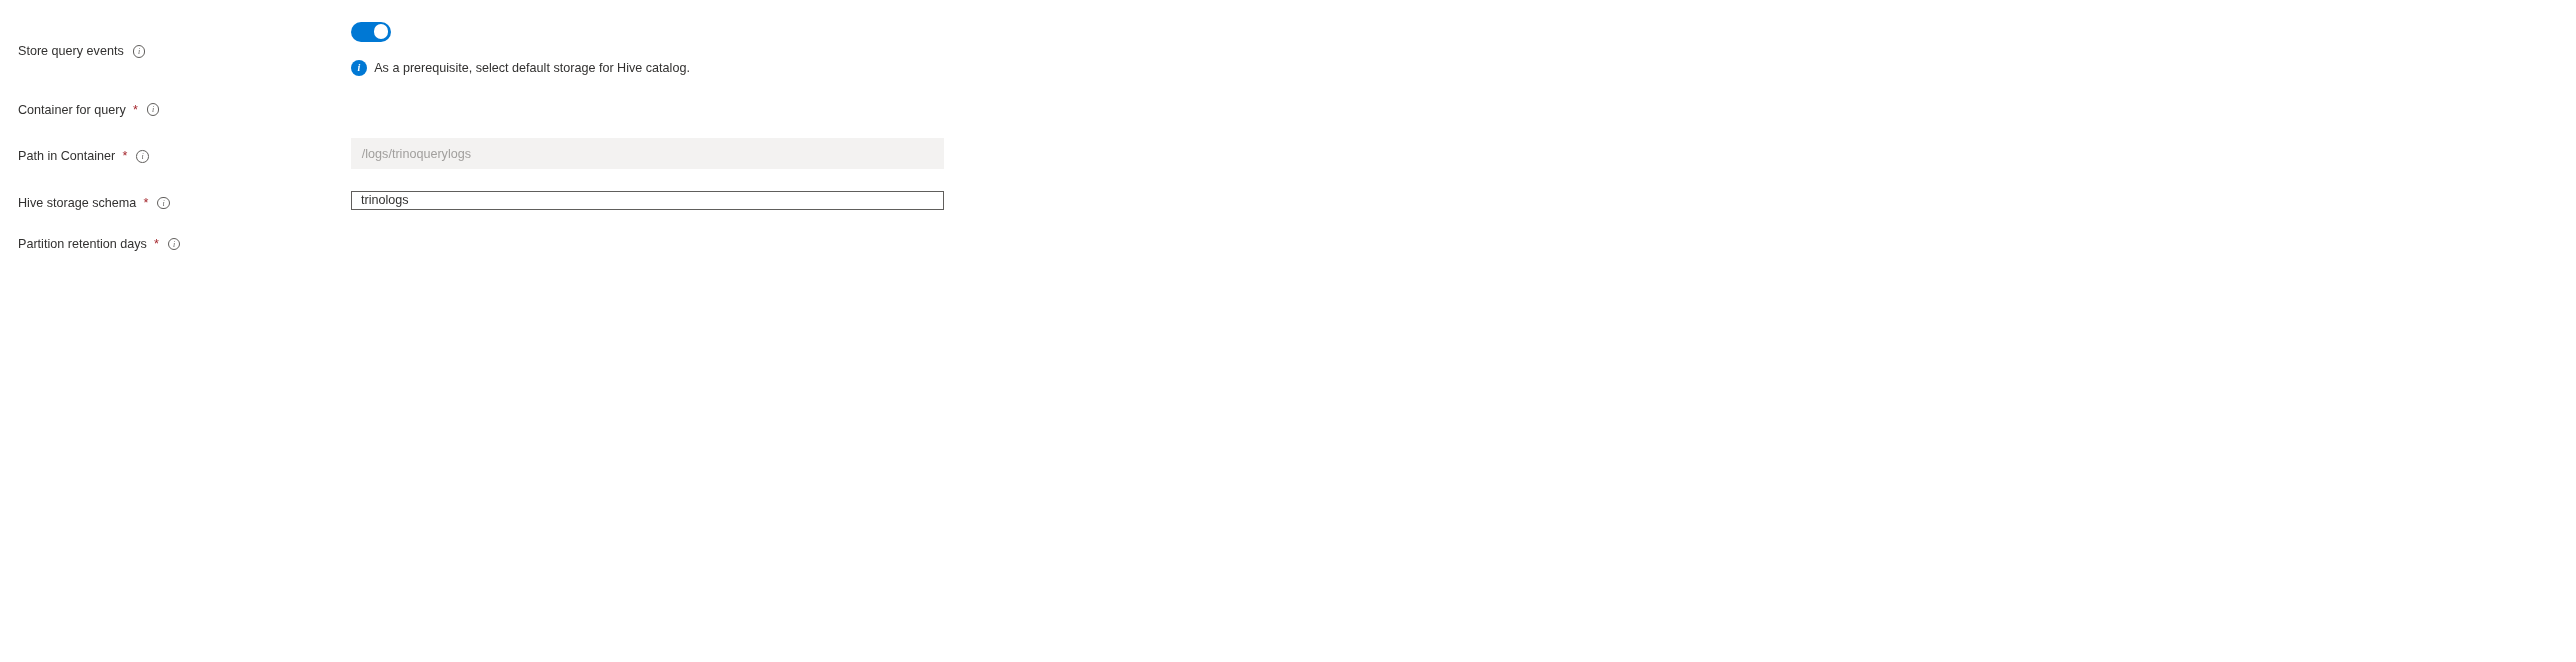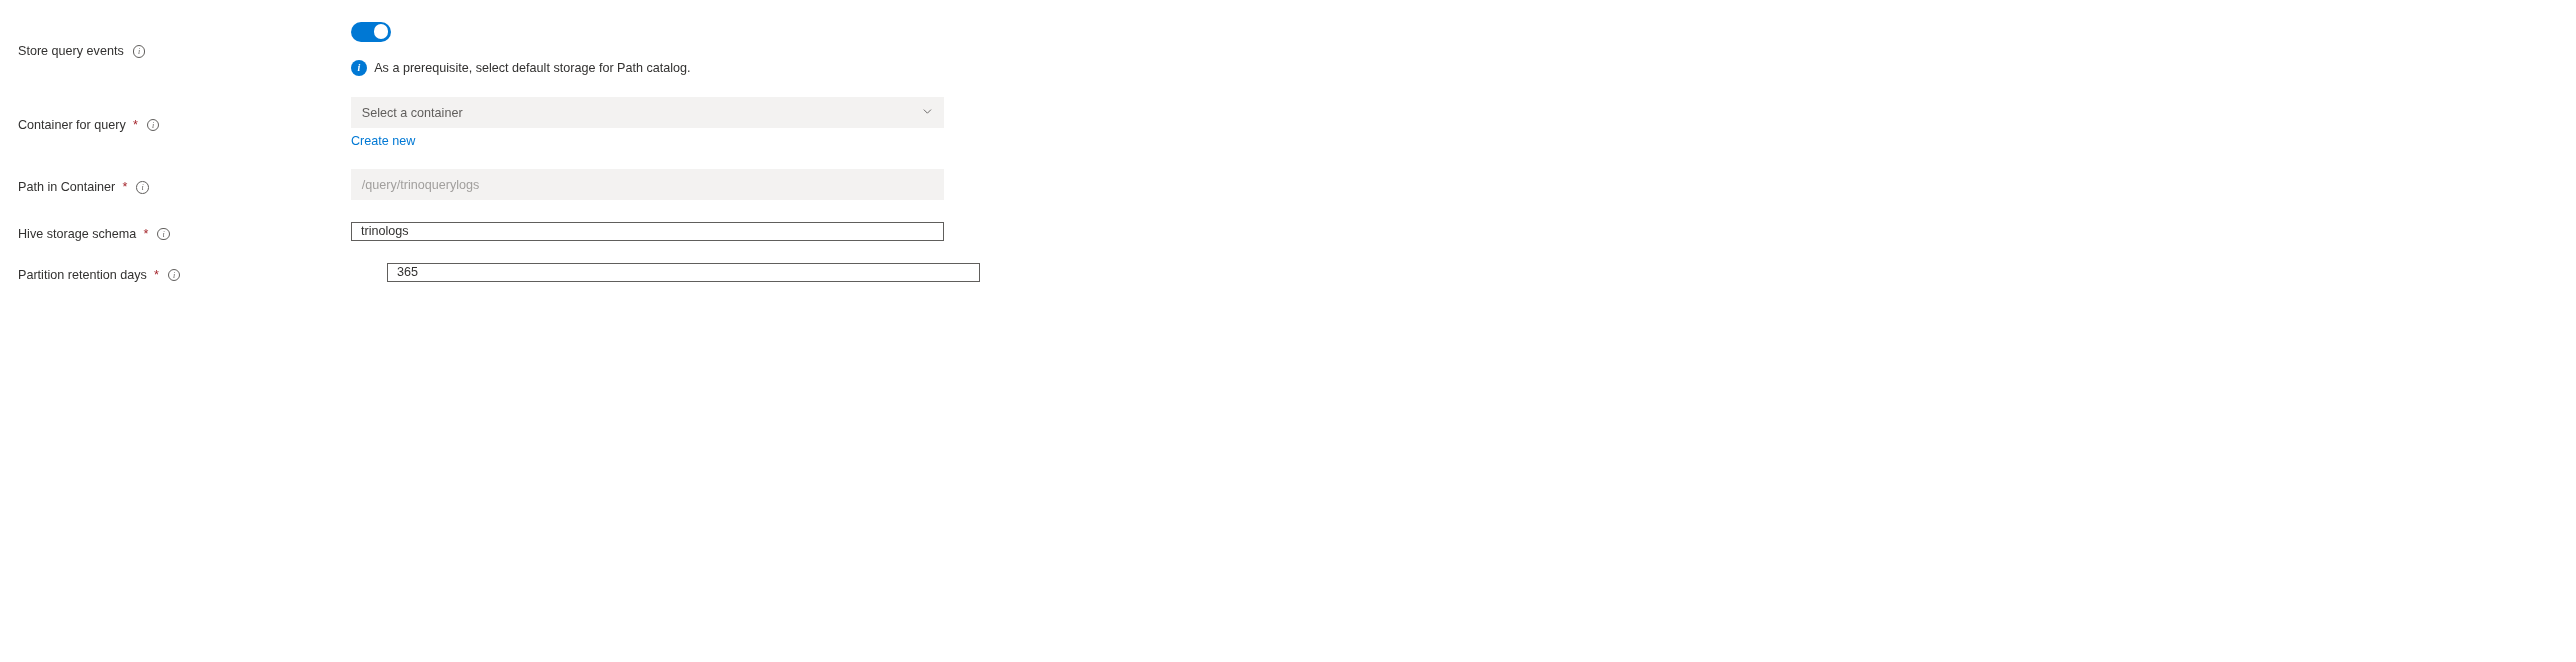--- a/index.html
+++ b/index.html
@@ -144,71 +144,57 @@
   <div class="label-col">
     <span>Store query events</span>
     <span class="info-icon">i</span>
   </div>
   <div class="control-col">
     <div class="toggle">
       <div class="toggle-knob"></div>
     </div>
     <div class="info-message">
       <span class="info-badge">i</span>
-      <span>As a prerequisite, select default storage for Path catalog.</span>
+      <span>As a prerequisite, select default storage for Hive catalog.</span>
     </div>
   </div>
 </div>
 
 <div class="form-row">
   <div class="label-col">
     <span>Container for query</span>
     <span class="required-star">*</span>
     <span class="info-icon">i</span>
-  </div>
-  <div class="control-col">
-    <div class="select-box">
-      <span>Select a container</span>
-      <span class="chevron">
-        <svg width="10.8" height="10.8" viewBox="0 0 12 12">
-            <path d="M2 4 L6 8 L10 4" stroke="#605e5c" stroke-width="1" fill="none"></path>
-          </svg>
-      </span>
-    </div>
-    <a class="link">Create new</a>
   </div>
 </div>
 
 <div class="form-row">
   <div class="label-col">
     <span>Path in Container</span>
     <span class="required-star">*</span>
     <span class="info-icon">i</span>
   </div>
   <div class="control-col">
     <div class="text-disabled">
-      <span>/query/trinoquerylogs</span>
+      <span>/logs/trinoquerylogs</span>
     </div>
   </div>
 </div>
 
 <div class="form-row">
   <div class="label-col">
     <span>Hive storage schema</span>
     <span class="required-star">*</span>
     <span class="info-icon">i</span>
   </div>
   <div class="control-col">
     <input type="text" class="text-input" value="trinologs" style="">
   </div>
 </div>
 
-<div class="form-row" style="margin-bottom:12px;gap:36px;">
+<div class="form-row" style="margin-bottom:12px;">
   <div class="label-col">
     <span>Partition retention days</span>
     <span class="required-star">*</span>
     <span class="info-icon">i</span>
   </div>
-  <div class="control-col">
-    <input type="text" class="text-input" value="365" style="">
-  </div>
 </div>
 
 
 </body></html>

